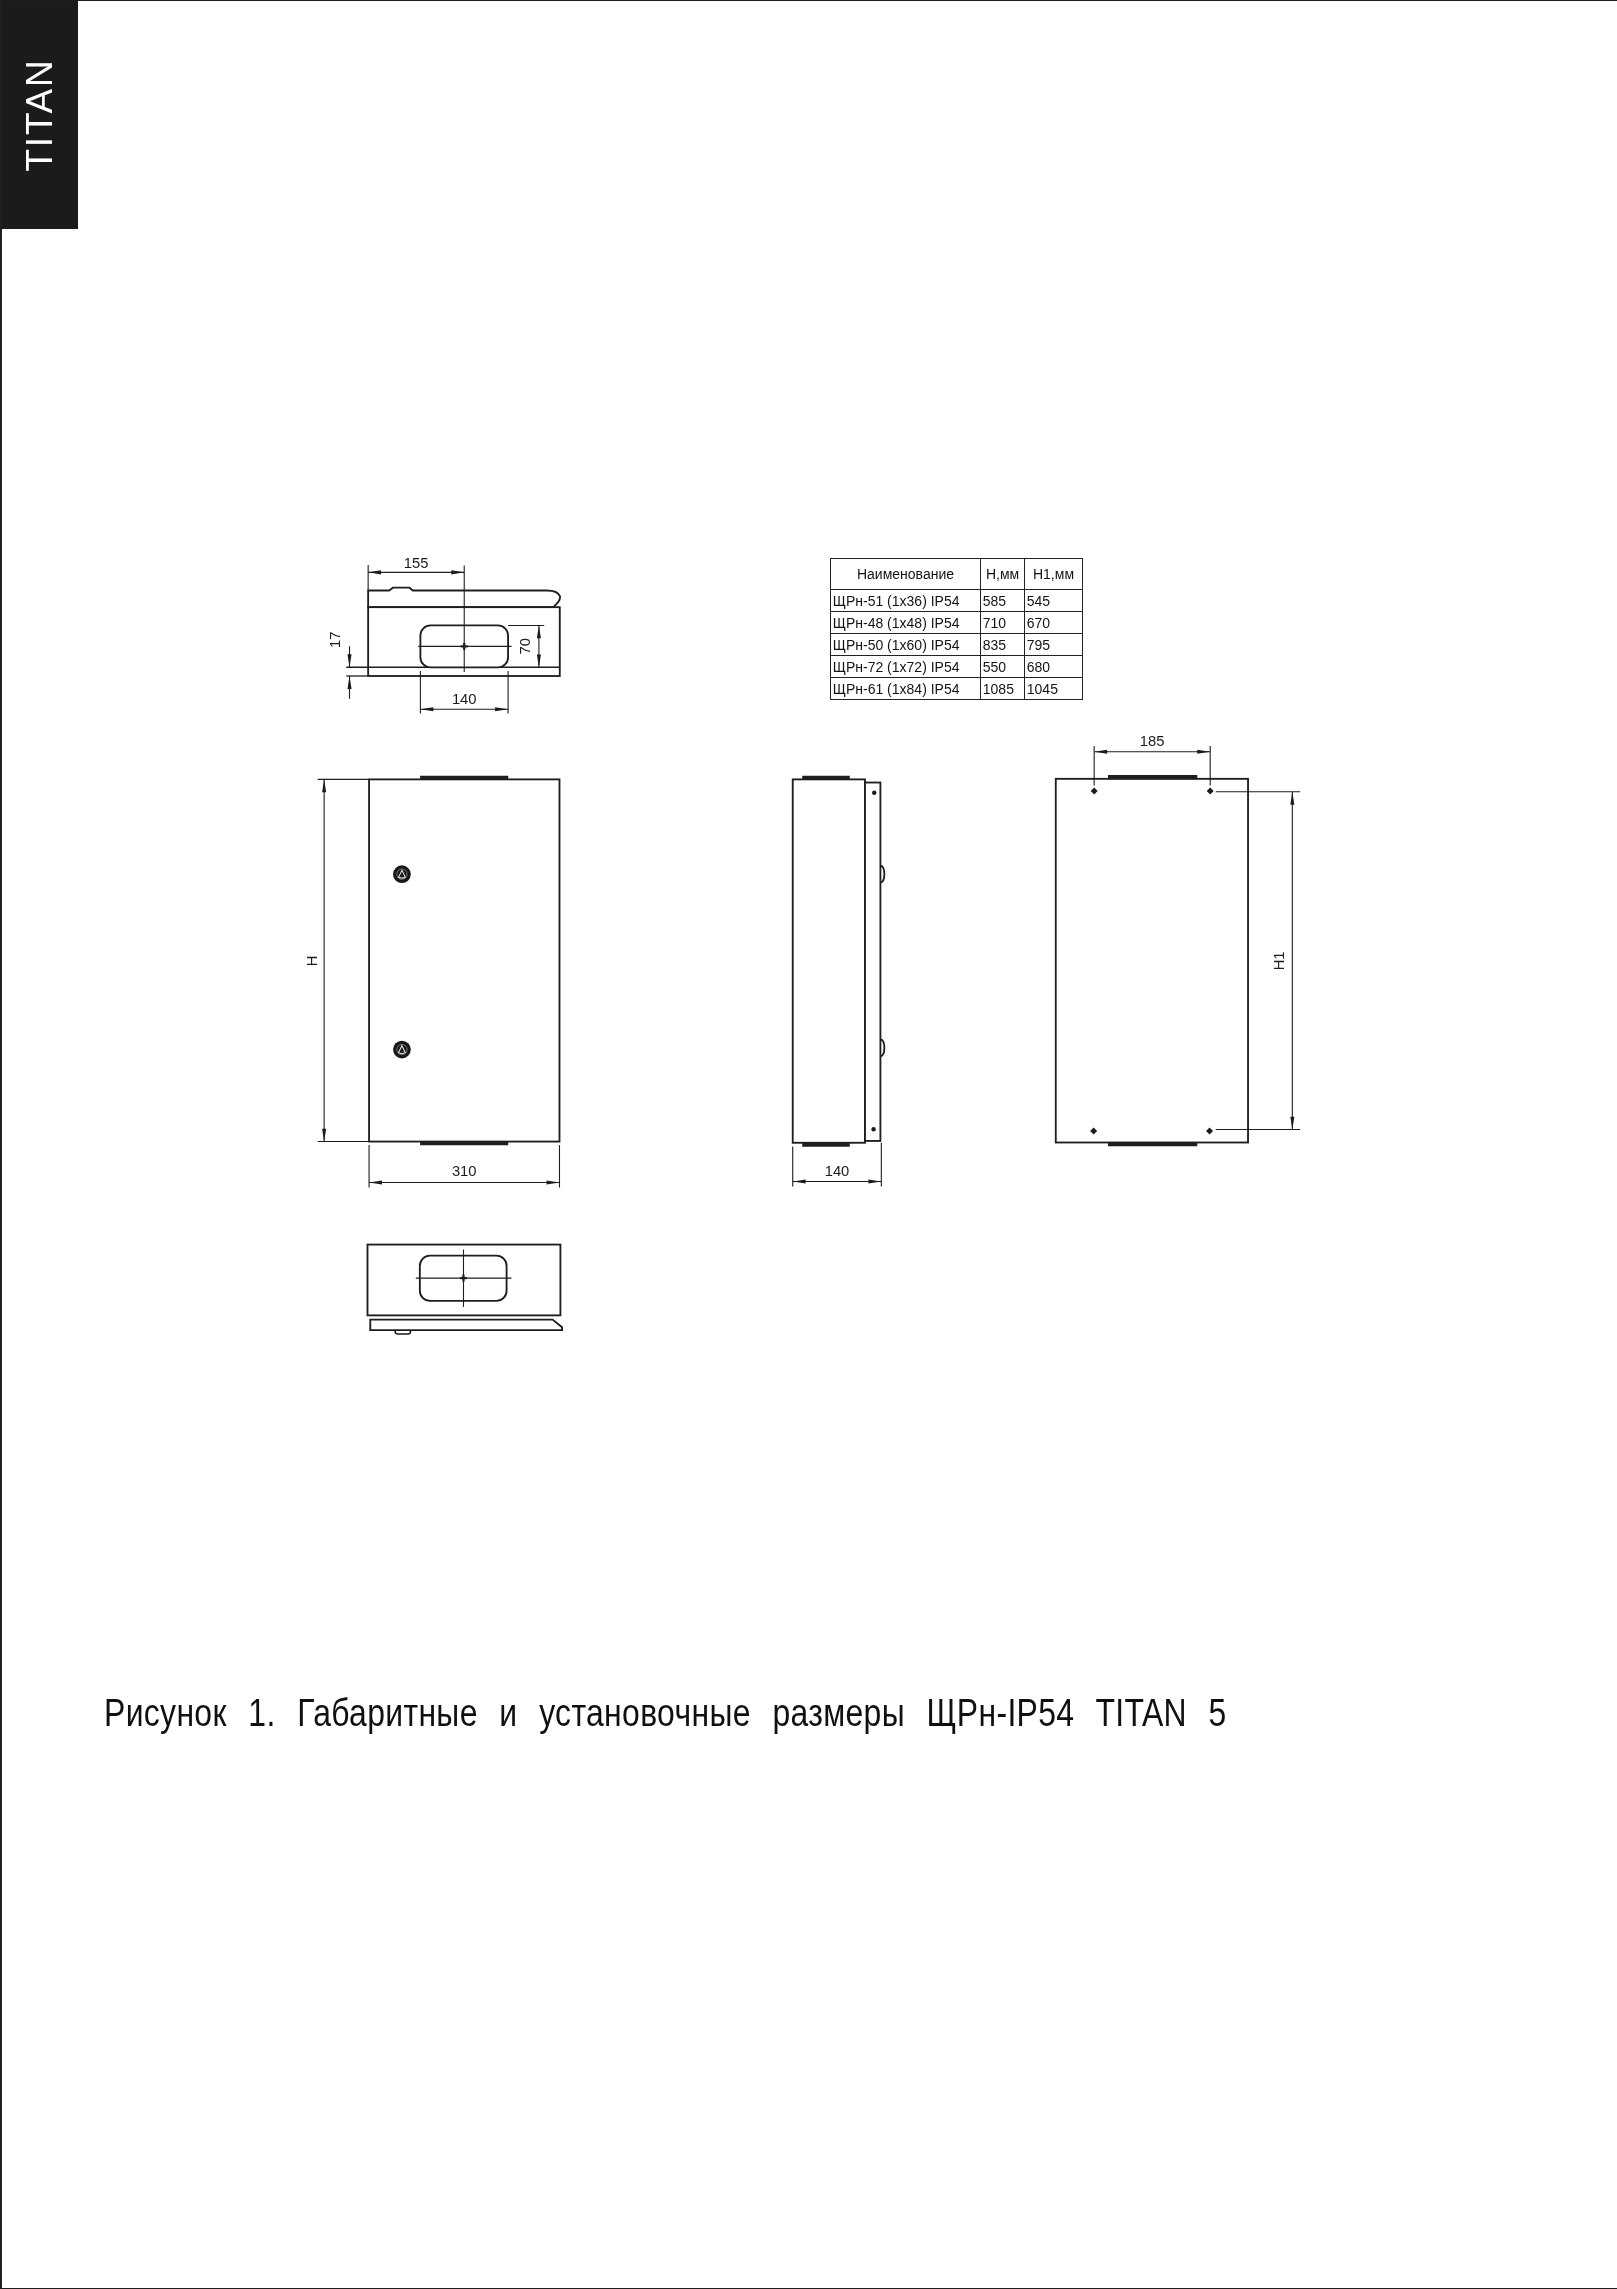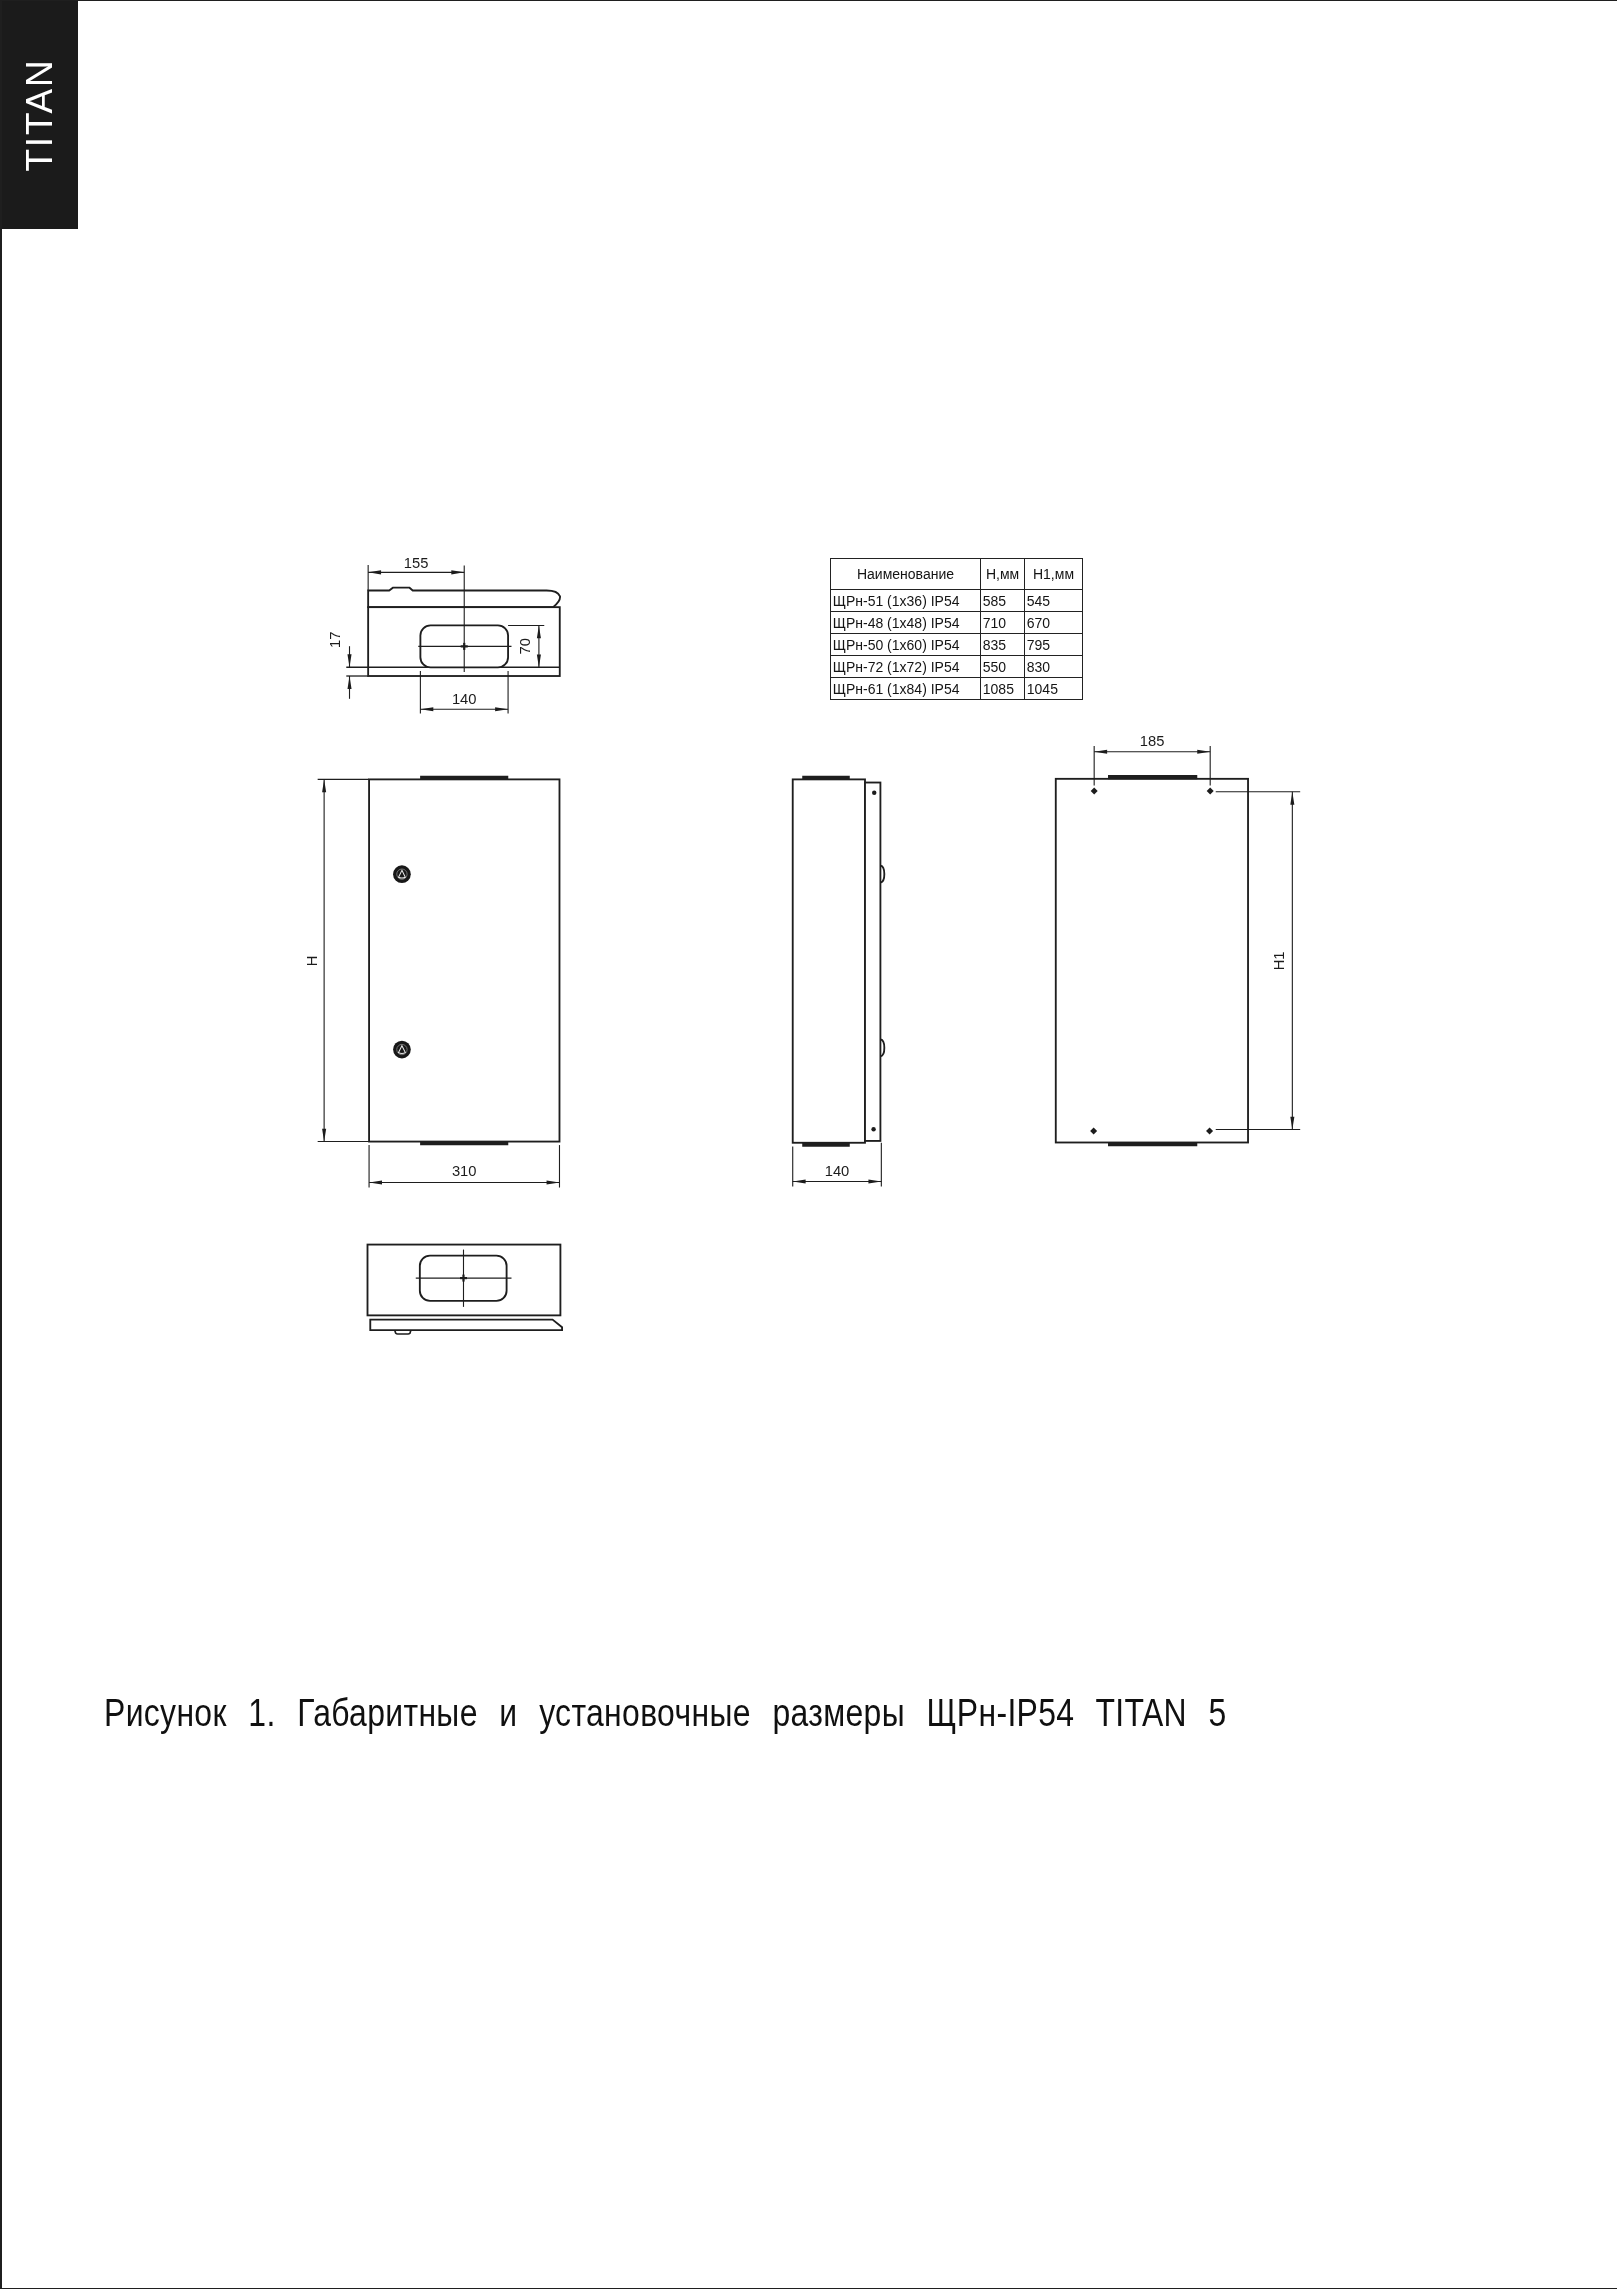--- a/index.html
+++ b/index.html
@@ -228,21 +228,21 @@
         <td class="cell-num">670</td>
       </tr>
       <tr>
         <td class="cell-name">ЩРн-50 (1х60) IP54</td>
         <td class="cell-num">835</td>
         <td class="cell-num">795</td>
       </tr>
       <tr>
         <td class="cell-name">ЩРн-72 (1х72) IP54</td>
         <td class="cell-num">550</td>
-        <td class="cell-num">830</td>
+        <td class="cell-num">680</td>
       </tr>
       <tr>
         <td class="cell-name">ЩРн-61 (1х84) IP54</td>
         <td class="cell-num">1085</td>
         <td class="cell-num">1045</td>
       </tr>
     </tbody>
   </table>
 
   <div class="figure-caption">Рисунок 1. Габаритные и установочные размеры ЩРн-IP54 TITAN 5</div>

